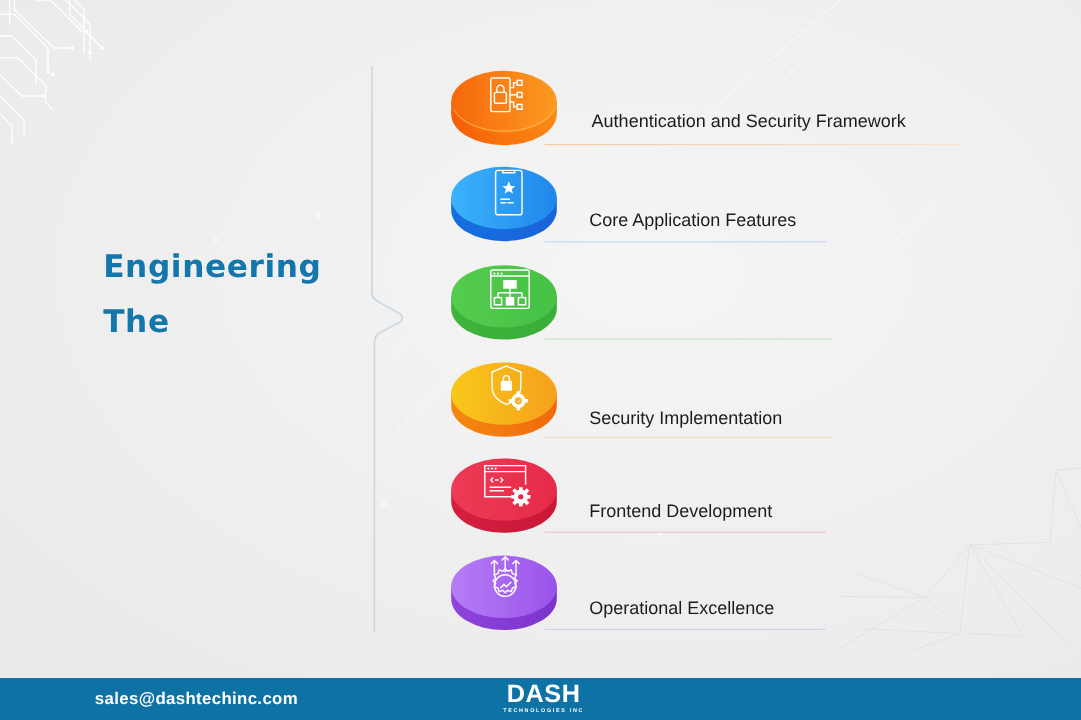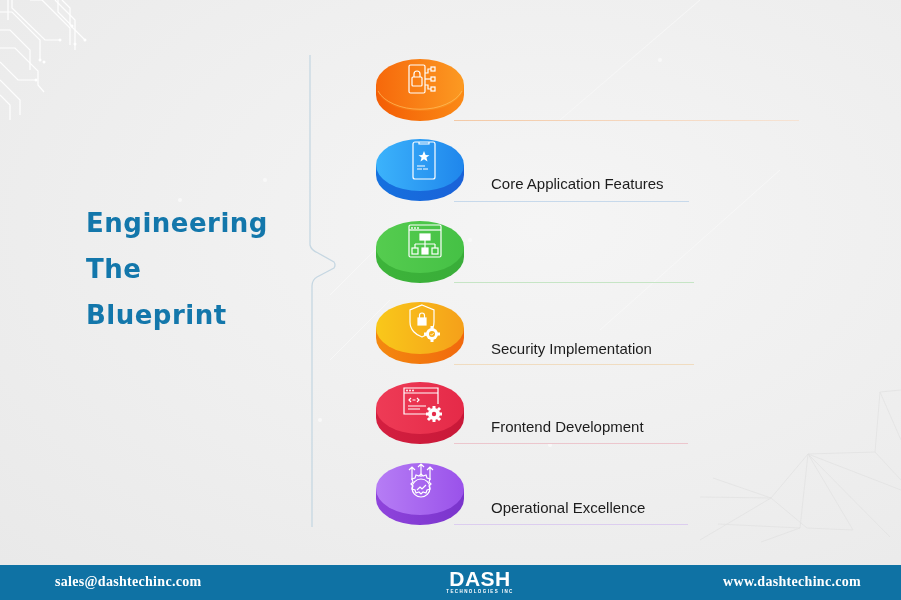--- a/index.html
+++ b/index.html
@@ -33,25 +33,25 @@
     font-family: "Liberation Sans", sans-serif;
   }
   .step-rule { position: absolute; height: 1px; }
 
   .footer {
     position: absolute; left: 0; top: 565px; width: 901px; height: 35px;
     background: #0f72a4; color: #ffffff;
   }
   .footer-email, .footer-web {
     position: absolute; top: 9px; font-size: 14px; letter-spacing: 0.3px;
-    font-family: Liberation Serif, serif; font-weight: bold;
+    font-family: Liberation Sans, sans-serif; font-weight: bold; margin-left: 24px;
   }
   .footer-email { left: 55px; }
   .footer-web { right: 40px; }
-  .logo { position: absolute; left: 415px; top: 3px; width: 76px; height: 30px; text-align: center; margin-left: 27px; }
+  .logo { position: absolute; left: 415px; top: 3px; width: 76px; height: 30px; text-align: center; }
   .logo-main { font-family: "Liberation Sans", sans-serif; font-weight: bold; font-size: 21px; line-height: 21px; letter-spacing: 0.5px; }
   .logo-sub { font-family: "Liberation Sans", sans-serif; font-size: 4.5px; letter-spacing: 1.4px; line-height: 6px; font-weight: bold; }
 </style>
 </head>
 <body>
 
 <div class="canvas">
 
   <svg class="bg-svg" viewBox="0 0 901 565">
 
@@ -103,21 +103,20 @@
       <circle cx="660" cy="60" r="2"></circle>
         <circle cx="550" cy="445" r="2"></circle>
       <circle cx="320" cy="420" r="2"></circle>
         <circle cx="265" cy="180" r="2"></circle>
     </g>
   </svg>
 
   <div class="title">
     <span>Engineering</span>
     <span>The</span>
-    <span>Blueprint</span>
   </div>
 
   <svg class="connector" viewBox="0 0 901 565">
     <path d="M310 55 L310 245 Q311 250 318 253 L334 262 Q336 265 334 268 L317 277 Q312 280 312 286 L312 527" stroke="#c6d7e2" stroke-width="1.3" fill="none"></path>
   </svg>
 
   <div class="step" style="top:55px;">
     <div class="disc">
       <svg viewBox="0 0 92 72">
         <defs>
@@ -139,20 +138,21 @@
           <path d="M40 22 v-3 a3 3 0 0 1 6 0 v3"></path>
           <path d="M51 18 h3 v-4 h3"></path>
             <path d="M51 24 h6"></path>
             <path d="M51 30 h3 v4 h3"></path>
           <rect x="57" y="12" width="4" height="4"></rect>
             <rect x="57" y="22" width="4" height="4"></rect>
             <rect x="57" y="32" width="4" height="4"></rect>
         </g>
       </svg>
     </div>
+    <span class="step-label" style="left:119px; top:38px;">Authentication and Security Framework</span>
     <div class="step-rule" style="left:80px; top:65px; width:345px; background:linear-gradient(90deg,#f3c9a6,#f6e3d4);"></div>
   </div>
 
   <div class="step" style="top:135px;">
     <div class="disc">
       <svg viewBox="0 0 92 72">
         <defs>
           <linearGradient id="g2t" x1="0" x2="1">
               <stop offset="0" stop-color="#3cb3fb"></stop>
               <stop offset="1" stop-color="#1f86ec"></stop>
@@ -318,14 +318,13 @@
     <div class="step-rule" style="left:80px; top:65px; width:234px; background:#ecc6cd;"></div>
   </div>
 </div>
 
 <div class="footer">
   <a class="footer-email">sales@dashtechinc.com</a>
   <div class="logo">
     <div class="logo-main">DASH</div>
     <div class="logo-sub">TECHNOLOGIES INC</div>
   </div>
-  <a class="footer-web">www.dashtechinc.com</a>
 </div>
 
 </body></html>

